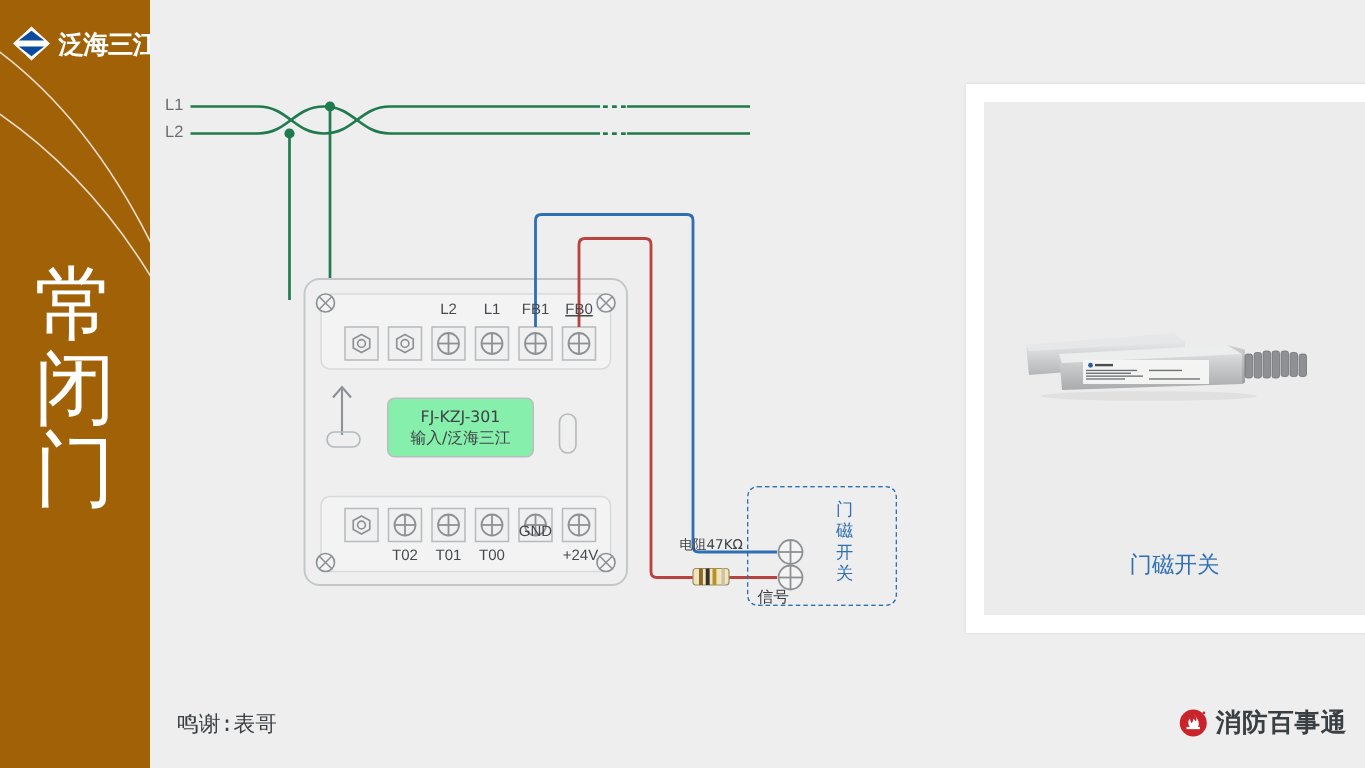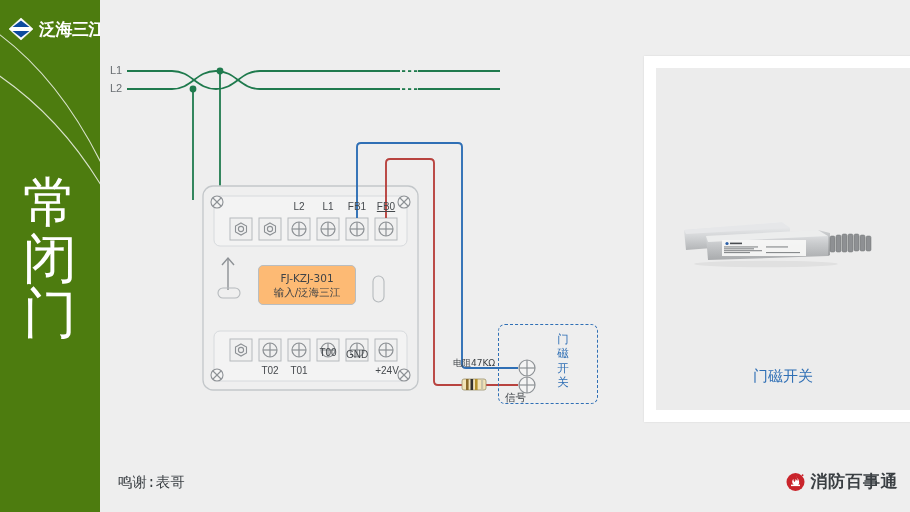--- a/index.html
+++ b/index.html
@@ -17,21 +17,21 @@
     overflow: hidden;
     background: #eeeeee;
   }
 
   
   #sidebar {
     position: absolute;
     left: 0; top: 0;
     width: 100px;
     height: 512px;
-    background: #4d7c0f;
+    background: #a16207;
     overflow: hidden;
   }
   #sidebar-arcs {
     position: absolute;
     left: 0; top: 0;
     width: 100px; height: 512px;
     pointer-events: none;
   }
   #logo {
     position: absolute;
@@ -82,21 +82,21 @@
   
   .wire-label { font-size: 11px; color: #6a6f73; }
 
   
   #module-label-box {
     position: absolute;
     left: 158px; top: 265px;
     width: 96px; height: 38px;
     border: 1px solid #b9bdc0;
     border-radius: 5px;
-    background: #fdba74;
+    background: #86efac;
     display: flex;
     flex-direction: column;
     align-items: center;
     justify-content: center;
     color: #3f4347;
     font-size: 10.5px;
     line-height: 1.35;
     font-family: "DejaVu Sans", sans-serif;
   }
 
@@ -412,21 +412,21 @@
       <span>输入/泛海三江</span>
     </div>
 
     <div class="term-label" style="left:189px; top:201px; width:20px;">L2</div>
     <div class="term-label" style="left:218px; top:201px; width:20px;">L1</div>
     <div class="term-label" style="left:243px; top:201px; width:28px;">FB1</div>
     <div class="term-label" style="left:272px; top:201px; width:28px;text-decoration:underline;">FB0</div>
 
     <div class="term-label" style="left:158px; top:365px; width:24px;">T02</div>
     <div class="term-label" style="left:187px; top:365px; width:24px;">T01</div>
-    <div class="term-label" style="left:216px; top:347px; width:24px;">T00</div>
+    <div class="term-label" style="left:216px; top:365px; width:24px;">T00</div>
     <div class="term-label" style="left:243px; top:349px; width:28px;">GND</div>
     <div class="term-label" style="left:271px; top:365px; width:32px;">+24V</div>
 
     <div id="resistor-label">电阻47KΩ</div>
 
     <div id="door-box"></div>
     <div id="signal-label">信号</div>
     <div id="door-box-title">
       <div>门</div>
       <div>磁</div>

